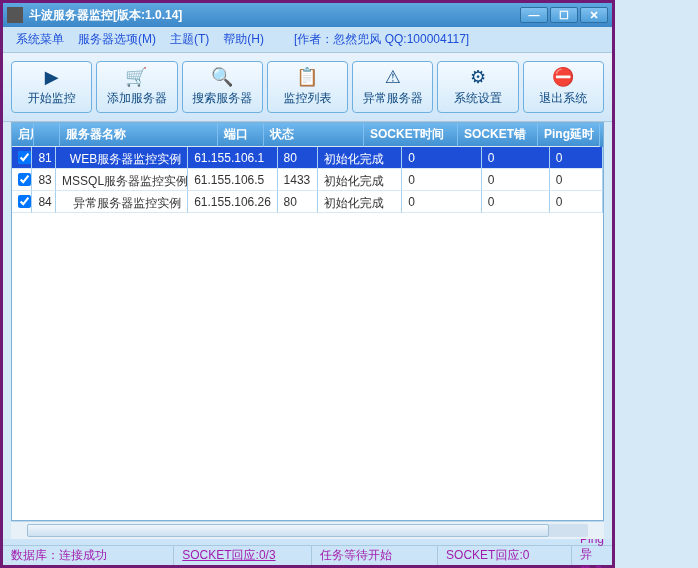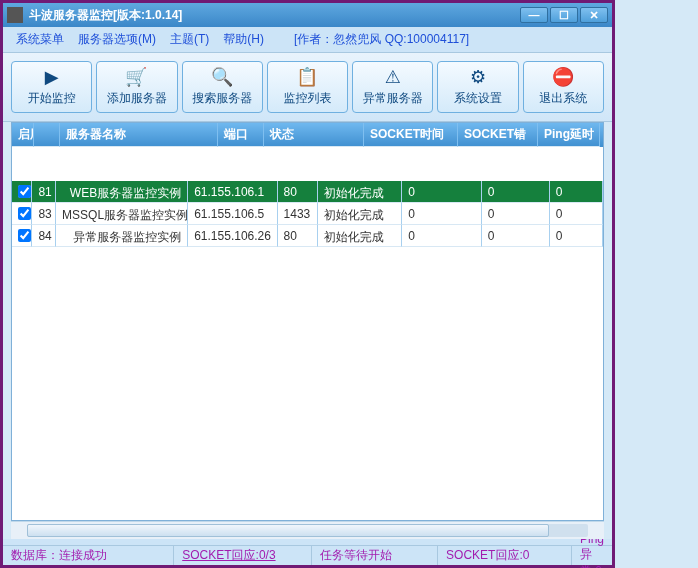--- a/index.html
+++ b/index.html
@@ -16,21 +16,21 @@
 .toolbar { background: linear-gradient(#e8f3fc, #d0e6f8); padding: 8px 8px; display: flex; gap: 4px; border-bottom: 1px solid #a8c8e0; }
 .tool-btn { width: 84px; height: 52px; background: linear-gradient(#f4faff, #d4eafa); border: 1px solid #6fb0e0; border-radius: 4px; display: flex; flex-direction: column; align-items: center; justify-content: center; gap: 4px; color: #104a80; cursor: pointer; }
 .tool-icon { font-size: 18px; line-height: 1; }
 .tool-label { font-size: 12px; }
 .table-wrap { flex: 1; background: #fff; margin: 0 8px; border: 1px solid #7fb0d8; overflow: hidden; display: flex; flex-direction: column; }
 .thead { display: flex; background: linear-gradient(#6fb8ef,#3f8fd0); color: #fff; font-weight: bold; }
 .th, .td { padding: 4px 6px; border-right: 1px solid #a8d0ef; border-bottom: 1px solid #d8e8f4; white-space: nowrap; overflow: hidden; }
 .th { border-right: 1px solid #7fbff0; height: 24px; display:flex; align-items:center; }
 .tbody { flex: 1; overflow: auto; }
 .row { display: flex; height: 22px; }
-.row.selected { background: #15803d; color: #fff; margin-top: 34px; }
+.row.selected { background: #1d4ed8; color: #fff; }
 .row:not(.selected) .td { color: #333; }
 .col-en { width: 22px; text-align:center; }
 .col-id { width: 26px; }
 .col-name { width: 158px; text-align: right; }
 .col-ip { width: 106px; }
 .col-port { width: 46px; }
 .col-status { width: 100px; }
 .col-stime { width: 94px; }
 .col-serr { width: 80px; }
 .col-ping { width: 62px; }

